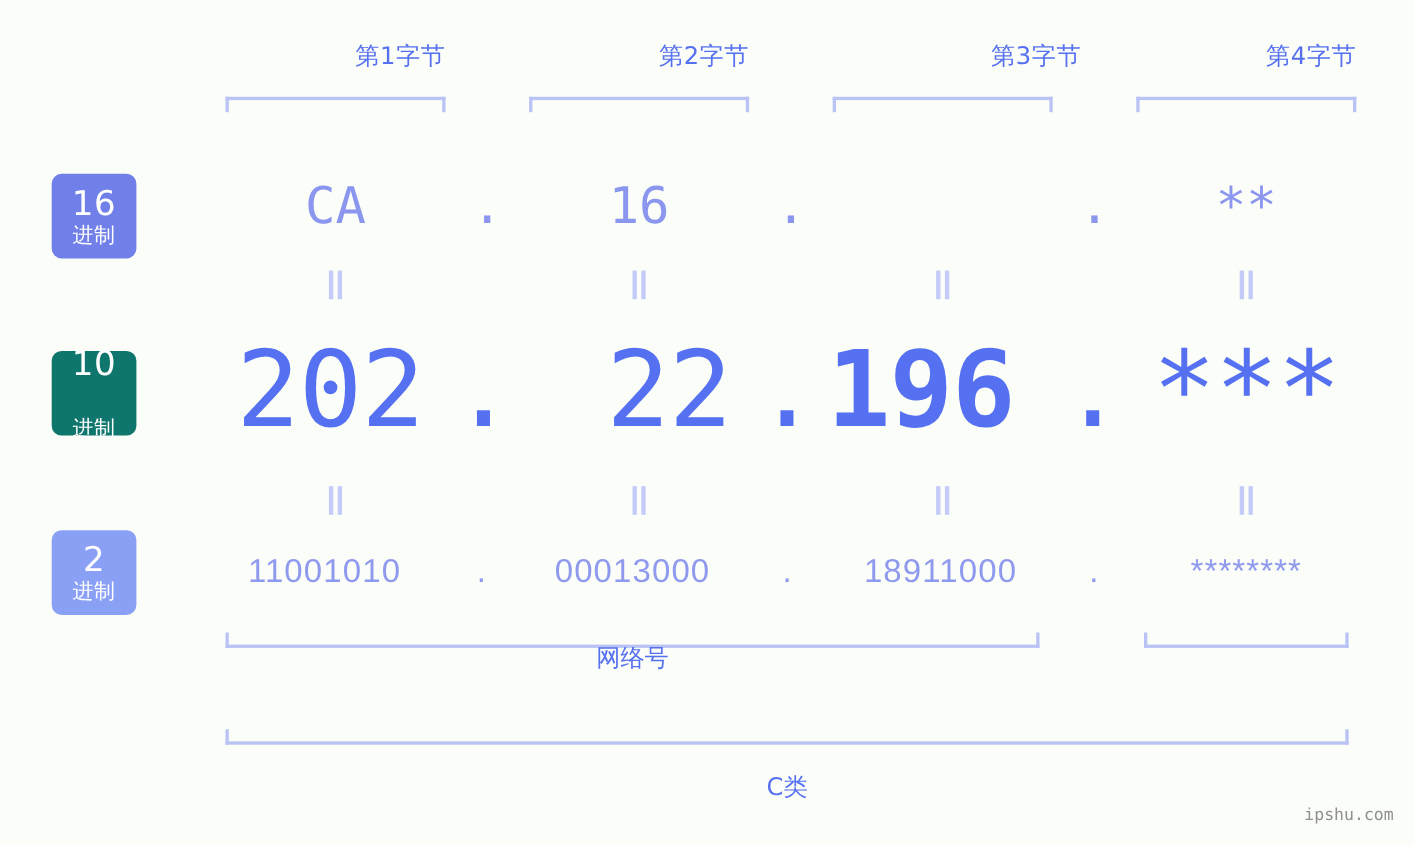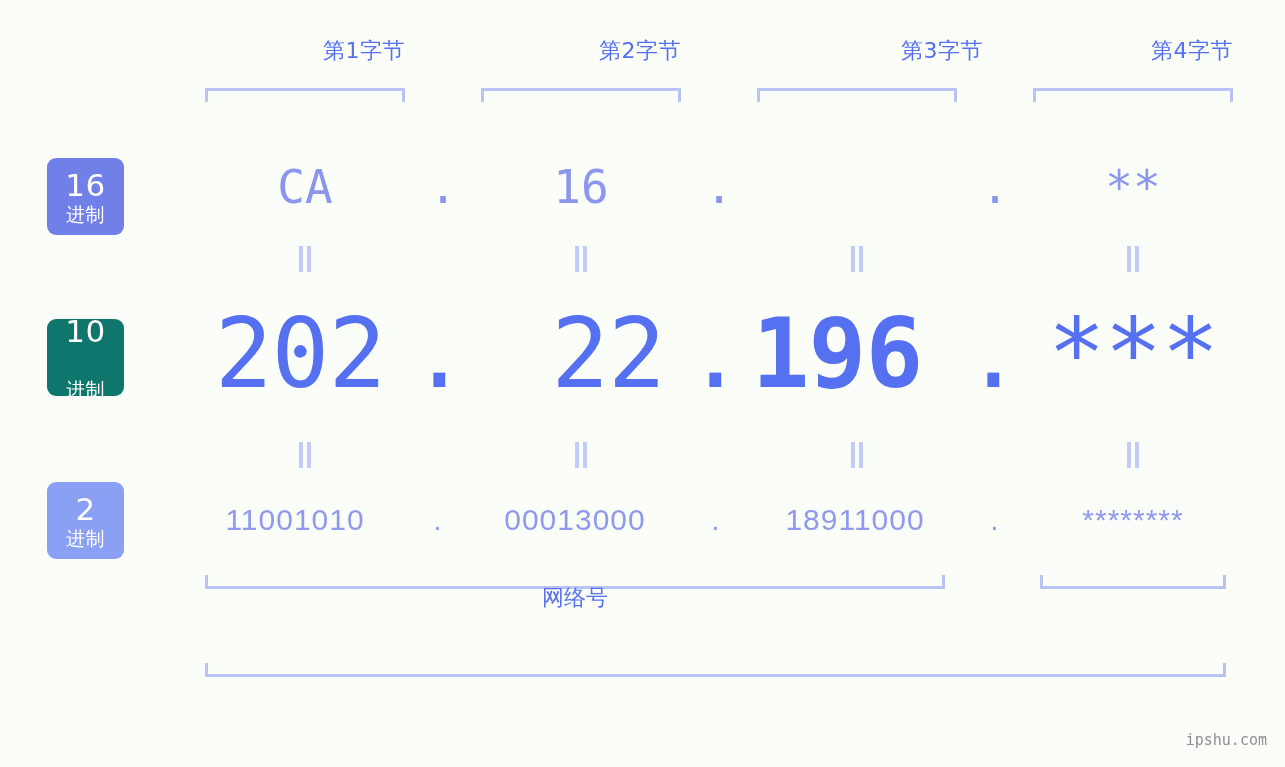--- a/index.html
+++ b/index.html
@@ -236,16 +236,17 @@
     <div class="dot" style="left:957px;  top:0; width:76px;">.</div>
     <div class="cell" style="left:1033px; top:0; width:200px;">********</div>
   </div>
 
   <div class="bracket-bottom" style="left:205px;  top:575px; width:740px;"></div>
   <div class="bracket-bottom" style="left:1040px; top:575px; width:186px;"></div>
 
   <div class="section-label" style="left:205px;  top:583px; width:740px;">网络号</div>
 
   <div class="bracket-bottom" style="left:205px; top:663px; width:1021px;"></div>
+  <div class="section-label" style="left:205px; top:701px; width:1021px;">C类</div>
 
   <div class="watermark">ipshu.com</div>
 
 </div>
 
 </body></html>

